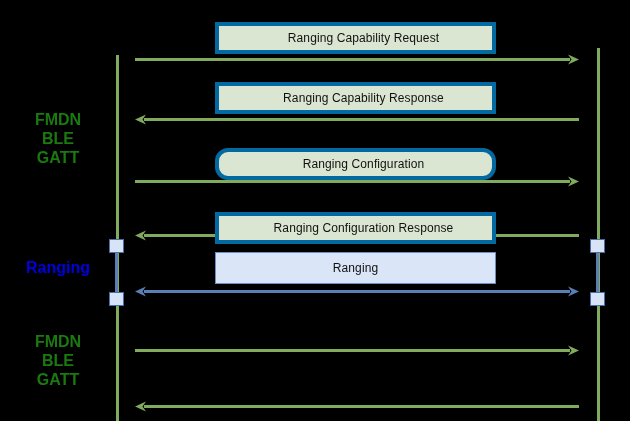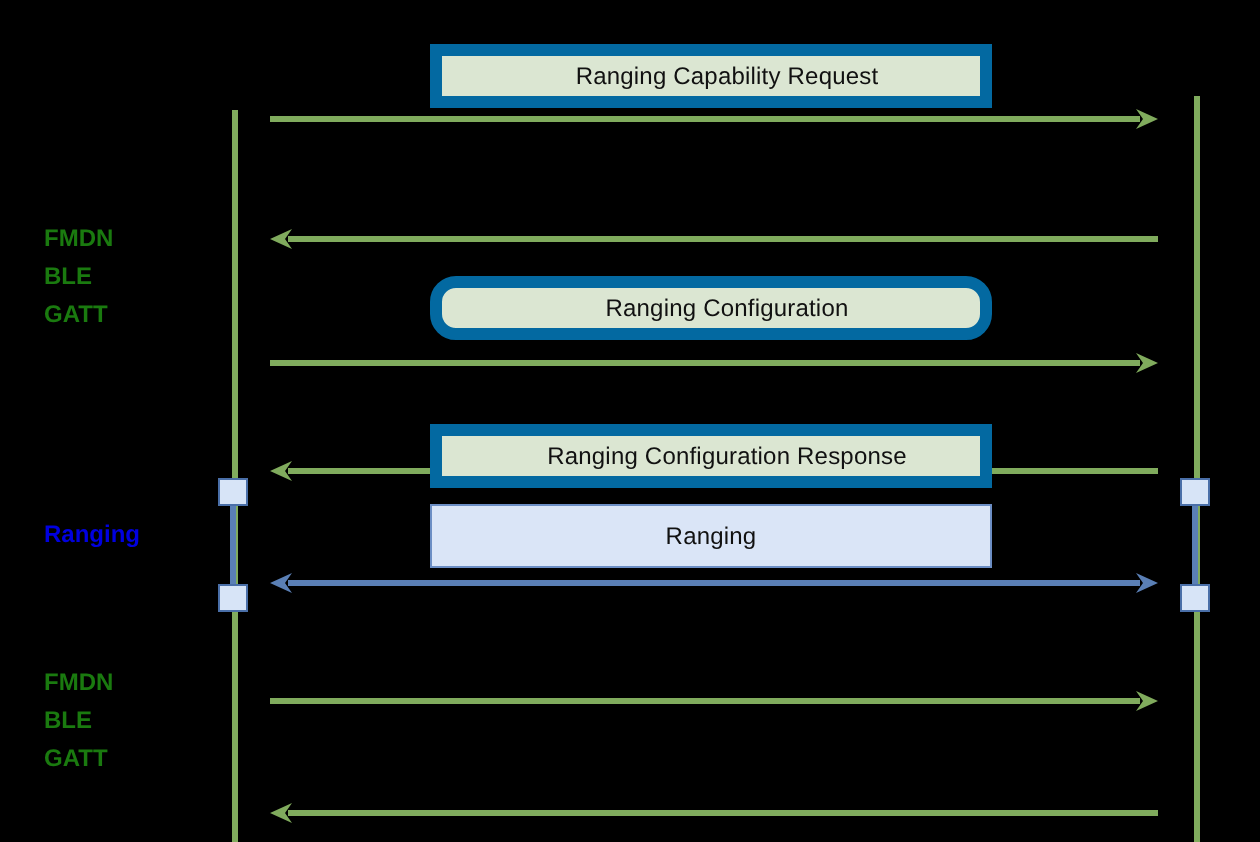--- a/index.html
+++ b/index.html
@@ -47,40 +47,41 @@
     box-sizing: border-box;
     display: flex;
     align-items: center;
     justify-content: center;
     font-size: 12px;
     color: #111111;
     letter-spacing: 0.1px;
   }
   .msgbox.green {
     background: #dbe6d2;
-    border: 6px solid #0369a1;
+    border: 4px solid #0369a1;
     padding-left: 16px;
   }
   .msgbox.blue {
     background: #dae5f7;
     border: 1px solid #6c8ec4;
   }
 
   
   .arrow {
     position: absolute;
     height: 11px;
     pointer-events: none;
   }
   .arrow svg { display: block; }
 
   
   .sidelabel {
     position: absolute;
-    font-size: 12px;
+    text-align: center;
+    font-size: 16px;
     font-weight: bold;
     line-height: 19px;
     white-space: pre-line;
   }
   .sidelabel.green { color: #1a7a0f; }
   .sidelabel.blue  { color: #0000e0; }
 </style>
 </head>
 <body>
 
@@ -102,27 +103,30 @@
     </div>
     <div class="msgbox green" style="top: 22px;">
       <span>Ranging Capability Request</span>
     </div>
     <div class="arrow" style="left: 135px; top: 113.5px; width: 444px;">
       <svg width="444" height="11" viewBox="0 0 444 11">
         <line x1="9" y1="5.5" x2="444" y2="5.5" stroke="#80ab5d" stroke-width="3"></line>
         <path d="M 0 5.5 L 11 0.5 L 7.5 5.5 L 11 10.5 Z" fill="#80ab5d"></path>
       </svg>
     </div>
+    <div class="msgbox green" style="top: 82px;">
+      <span>Ranging Capability Response</span>
+    </div>
     <div class="arrow" style="left: 135px; top: 175.5px; width: 444px;">
       <svg width="444" height="11" viewBox="0 0 444 11">
         <line x1="0" y1="5.5" x2="435" y2="5.5" stroke="#80ab5d" stroke-width="3"></line>
         <path d="M 444 5.5 L 433 0.5 L 436.5 5.5 L 433 10.5 Z" fill="#80ab5d"></path>
       </svg>
     </div>
-    <div class="msgbox green" style="top: 138px; border-radius: 13px;">
+    <div class="msgbox green" style="top: 148px; border-radius: 13px;">
       <span>Ranging Configuration</span>
     </div>
     <div class="arrow" style="left: 135px; top: 229.5px; width: 444px;">
       <svg width="444" height="11" viewBox="0 0 444 11">
         <line x1="9" y1="5.5" x2="444" y2="5.5" stroke="#80ab5d" stroke-width="3"></line>
         <path d="M 0 5.5 L 11 0.5 L 7.5 5.5 L 11 10.5 Z" fill="#80ab5d"></path>
       </svg>
     </div>
     <div class="msgbox green" style="top: 212px;">
       <span>Ranging Configuration Response</span>

